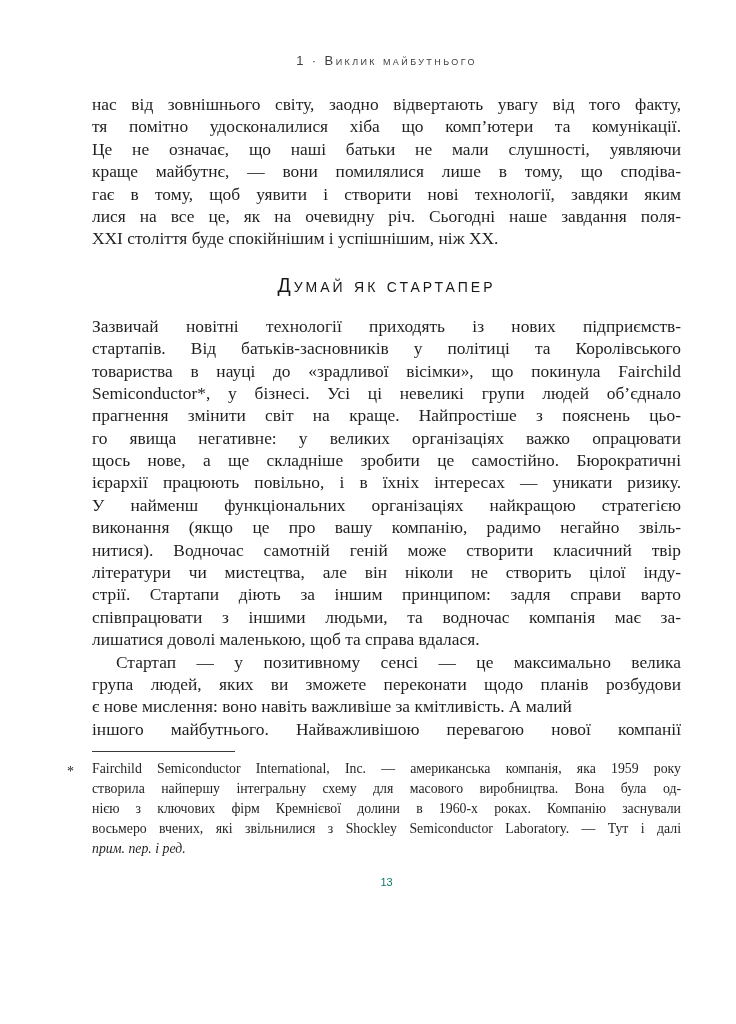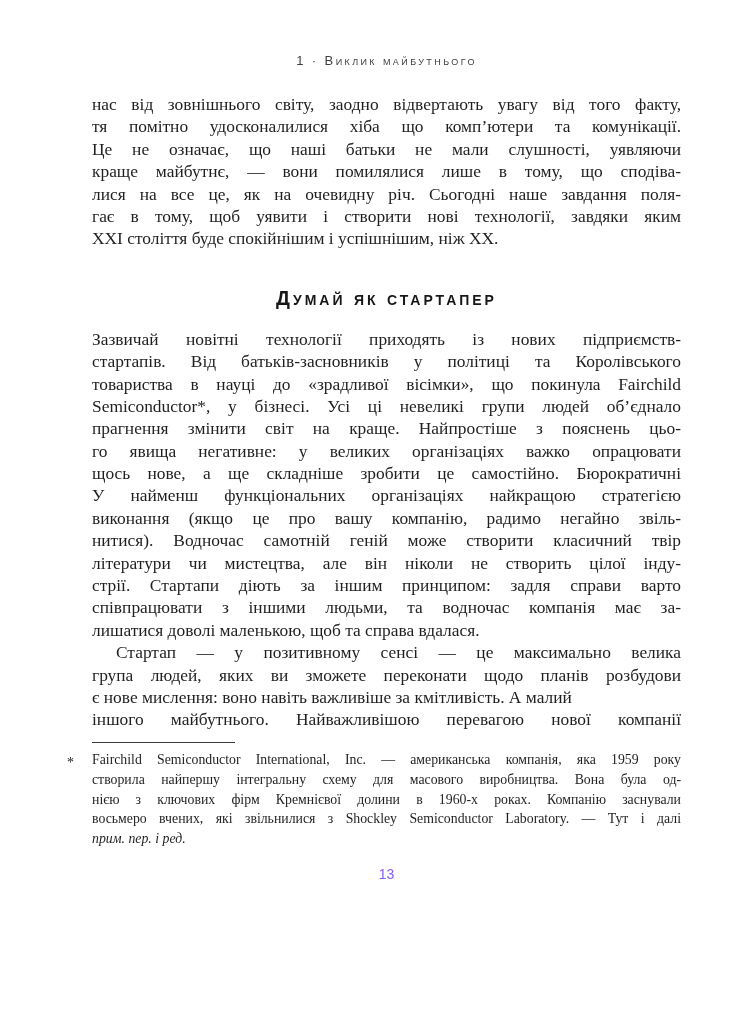--- a/index.html
+++ b/index.html
@@ -41,28 +41,28 @@
     text-align-last: justify;
     overflow: hidden;
   }
   .para .line.last {
     text-align-last: left;
   }
   .para.indent .line:first-child {
     text-indent: 24px;
   }
   .section-heading {
-    margin-top: 35px;
+    margin-top: 22px;
     margin-bottom: 17px;
     height: 26px;
     line-height: 26px;
     text-align: center;
     font-family: "Liberation Sans", sans-serif;
     font-variant: small-caps;
-    font-weight: 700;
+    font-weight: 400;
     font-size: 19.5px;
     letter-spacing: 3px;
     color: #171717;
   }
   .footnote {
     position: relative;
     margin-top: 11px;
   }
   .footnote-separator {
     width: 143px;
@@ -88,53 +88,54 @@
     text-align-last: justify;
     overflow: hidden;
   }
   .footnote-text .line.last {
     text-align-last: left;
   }
   .page-number {
     margin-top: 17px;
     text-align: center;
     font-family: "Liberation Sans", sans-serif;
-    font-size: 14px;
-    color: #8b5cf6;
+    font-size: 11px;
+    color: #0f766e;
   }
 </style>
 </head>
 <body>
 
 <div class="page">
 
   <div class="running-head">1 · Виклик майбутнього</div>
 
   <div class="body-text">
 
     <div class="para">
         <div class="line"><span>нас від зовнішнього світу, заодно відвертають увагу від того факту,</span></div>
         <div class="line"><span>тя помітно удосконалилися хіба що комп’ютери та комунікації.</span></div>
         <div class="line"><span>Це не означає, що наші батьки не мали слушності, уявляючи</span></div>
         <div class="line"><span>краще майбутнє, — вони помилялися лише в тому, що сподіва-</span></div>
+        <div class="line"><span>гає в тому, щоб уявити і створити нові технології, завдяки яким</span></div>
         <div class="line"><span>лися на все це, як на очевидну річ. Сьогодні наше завдання поля-</span></div>
-        <div class="line"><span>гає в тому, щоб уявити і створити нові технології, завдяки яким</span></div>
         <div class="line last"><span>XXI століття буде спокійнішим і успішнішим, ніж XX.</span></div>
       </div>
 
     <div class="section-heading">Думай як стартапер</div>
 
     <div class="para">
         <div class="line"><span>Зазвичай новітні технології приходять із нових підприємств-</span></div>
         <div class="line"><span>стартапів. Від батьків-засновників у політиці та Королівського</span></div>
         <div class="line"><span>товариства в науці до «зрадливої вісімки», що покинула Fairchild</span></div>
         <div class="line"><span>Semiconductor*, у бізнесі. Усі ці невеликі групи людей об’єднало</span></div>
         <div class="line"><span>прагнення змінити світ на краще. Найпростіше з пояснень цьо-</span></div>
         <div class="line"><span>го явища негативне: у великих організаціях важко опрацювати</span></div>
         <div class="line"><span>щось нове, а ще складніше зробити це самостійно. Бюрократичні</span></div>
+        <div class="line"><span>ієрархії працюють повільно, і в їхніх інтересах — уникати ризику.</span></div>
         <div class="line"><span>У найменш функціональних організаціях найкращою стратегією</span></div>
         <div class="line"><span>виконання (якщо це про вашу компанію, радимо негайно звіль-</span></div>
         <div class="line"><span>нитися). Водночас самотній геній може створити класичний твір</span></div>
         <div class="line"><span>літератури чи мистецтва, але він ніколи не створить цілої інду-</span></div>
         <div class="line"><span>стрії. Стартапи діють за іншим принципом: задля справи варто</span></div>
         <div class="line"><span>співпрацювати з іншими людьми, та водночас компанія має за-</span></div>
         <div class="line last"><span>лишатися доволі маленькою, щоб та справа вдалася.</span></div>
       </div>
 
     <div class="para indent">

